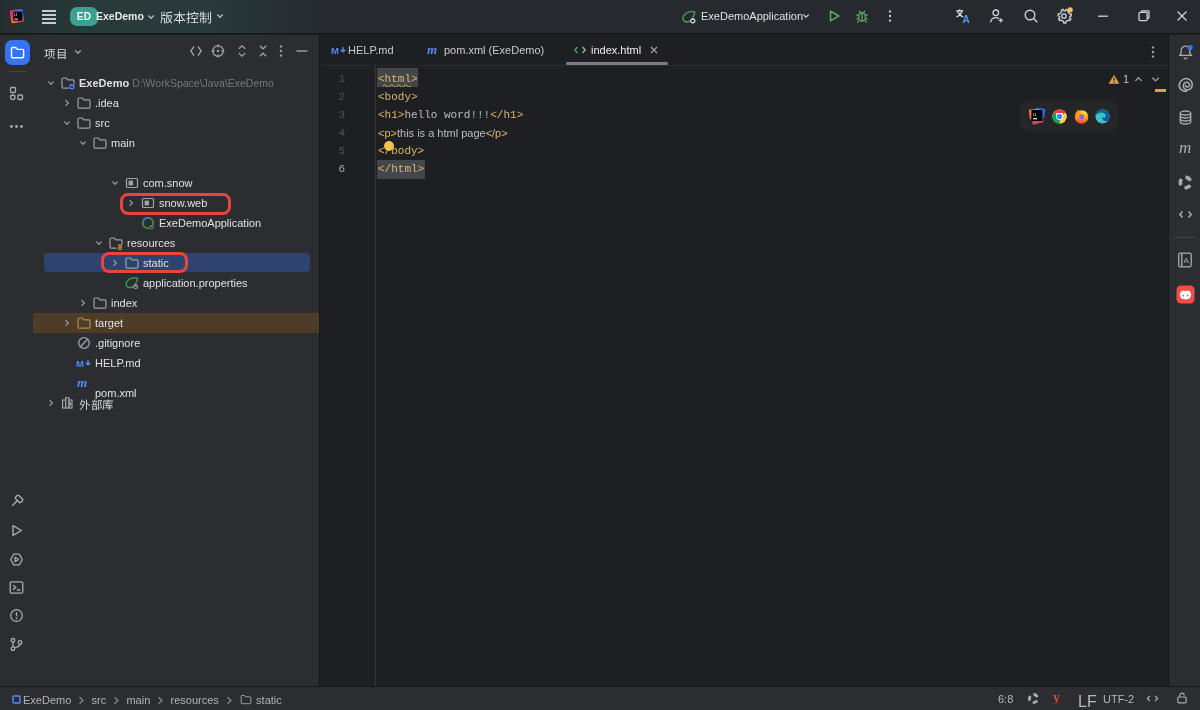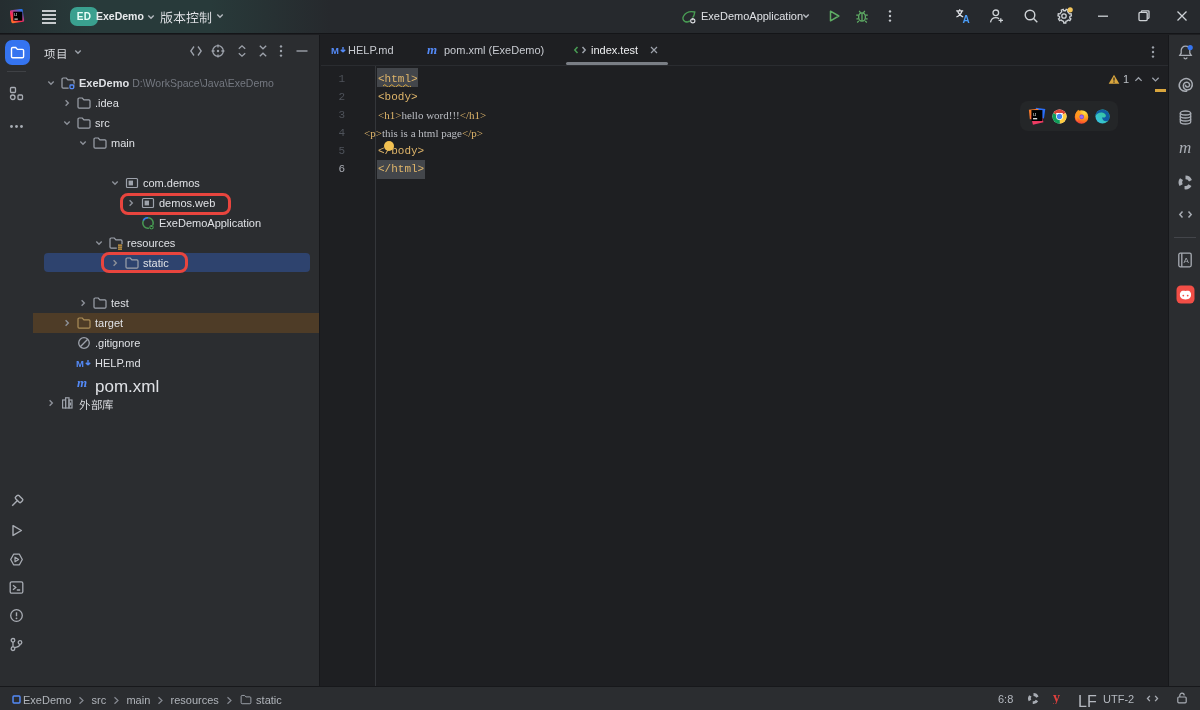--- a/index.html
+++ b/index.html
@@ -317,35 +317,35 @@
         <svg style="display:block" width="10" height="10" viewBox="0 0 10 10">
           <path d="M2.3 3.6 5 6.3l2.7-2.7" fill="none" stroke="#8d9199" stroke-width="1.4"></path>
         </svg>
       </span>
       <span style="position:absolute;left:91px;top:2px">
         <svg style="display:block" width="16" height="16" viewBox="0 0 16 16">
           <rect x="2.5" y="3.5" width="11" height="9" rx="1" fill="none" stroke="#9da2ab" stroke-width="1.2"></rect>
           <rect x="4.6" y="5.6" width="4.4" height="4.8" fill="#9da2ab"></rect>
         </svg>
       </span>
-      <span style="position:absolute;left:110px;top:3.5px;font-size:11px;color:#dfe1e5;white-space:nowrap">com.demos</span>
+      <span style="position:absolute;left:110px;top:3.5px;font-size:11px;color:#dfe1e5;white-space:nowrap">com.snow</span>
     </div>
     <div style="position:absolute;left:0;top:158px;width:287px;height:20px">
       <span style="position:absolute;left:93px;top:5px">
         <svg style="display:block" width="10" height="10" viewBox="0 0 10 10">
           <path d="M3.6 2.3 6.3 5 3.6 7.7" fill="none" stroke="#8d9199" stroke-width="1.4"></path>
         </svg>
       </span>
       <span style="position:absolute;left:107px;top:2px">
         <svg style="display:block" width="16" height="16" viewBox="0 0 16 16">
           <rect x="2.5" y="3.5" width="11" height="9" rx="1" fill="none" stroke="#9da2ab" stroke-width="1.2"></rect>
           <rect x="4.6" y="5.6" width="4.4" height="4.8" fill="#9da2ab"></rect>
         </svg>
       </span>
-      <span style="position:absolute;left:126px;top:3.5px;font-size:11px;color:#dfe1e5;white-space:nowrap">demos.web</span>
+      <span style="position:absolute;left:126px;top:3.5px;font-size:11px;color:#dfe1e5;white-space:nowrap">snow.web</span>
     </div>
     <div style="position:absolute;left:0;top:178px;width:287px;height:20px">
       <span style="position:absolute;left:107px;top:2px">
         <svg style="display:block" width="16" height="16" viewBox="0 0 16 16">
           <circle cx="8" cy="8" r="5.2" fill="none" stroke="#499c54" stroke-width="1.5"></circle>
           <path d="M3.2 5.5A5.2 5.2 0 0 1 8 2.8" fill="none" stroke="#3574f0" stroke-width="1.5"></path>
           <circle cx="11.5" cy="12.3" r="2.6" fill="#1e1f22"></circle>
           <circle cx="11.5" cy="12.3" r="1.7" fill="none" stroke="#499c54" stroke-width="1.2"></circle>
           <path d="M11.5 10.4v1.6" stroke="#499c54" stroke-width="1.2"></path>
         </svg>
@@ -375,32 +375,43 @@
           <path d="M3.6 2.3 6.3 5 3.6 7.7" fill="none" stroke="#8d9199" stroke-width="1.4"></path>
         </svg>
       </span>
       <span style="position:absolute;left:91px;top:2px">
         <svg style="display:block" width="16" height="16" viewBox="0 0 16 16">
           <path d="M2 4.2C2 3.5 2.5 3 3.2 3h3.1l1.6 1.8h5C13.5 4.8 14 5.3 14 6v6c0 .7-.5 1.2-1.2 1.2H3.2C2.5 13.2 2 12.7 2 12z" fill="none" stroke="#9da2ab" stroke-width="1.2"></path>
         </svg>
       </span>
       <span style="position:absolute;left:110px;top:3.5px;font-size:11px;color:#dfe1e5;white-space:nowrap">static</span>
     </div>
+    <div style="position:absolute;left:0;top:238px;width:287px;height:20px">
+      <span style="position:absolute;left:91px;top:2px">
+        <svg style="display:block" width="16" height="16" viewBox="0 0 16 16">
+          <path d="M13.5 3.2c-4.2-.9-8.6.4-10.6 3.6-1.4 2.2-.8 4.6 1.2 5.4 2.2.9 5-.1 6.6-2.2C12.4 7.8 13.3 5.5 13.5 3.2z" fill="none" stroke="#499c54" stroke-width="1.3"></path>
+          <circle cx="11.6" cy="11.7" r="2.6" fill="#2b2d30"></circle>
+          <circle cx="11.6" cy="11.7" r="1.8" fill="none" stroke="#9da2ab" stroke-width="1.2"></circle>
+          <path d="M11.6 9.6v1.7" stroke="#9da2ab" stroke-width="1.2"></path>
+        </svg>
+      </span>
+      <span style="position:absolute;left:110px;top:3.5px;font-size:11px;color:#dfe1e5;white-space:nowrap">application.properties</span>
+    </div>
     <div style="position:absolute;left:0;top:258px;width:287px;height:20px">
       <span style="position:absolute;left:45px;top:5px">
         <svg style="display:block" width="10" height="10" viewBox="0 0 10 10">
           <path d="M3.6 2.3 6.3 5 3.6 7.7" fill="none" stroke="#8d9199" stroke-width="1.4"></path>
         </svg>
       </span>
       <span style="position:absolute;left:59px;top:2px">
         <svg style="display:block" width="16" height="16" viewBox="0 0 16 16">
           <path d="M2 4.2C2 3.5 2.5 3 3.2 3h3.1l1.6 1.8h5C13.5 4.8 14 5.3 14 6v6c0 .7-.5 1.2-1.2 1.2H3.2C2.5 13.2 2 12.7 2 12z" fill="none" stroke="#9da2ab" stroke-width="1.2"></path>
         </svg>
       </span>
-      <span style="position:absolute;left:78px;top:3.5px;font-size:11px;color:#dfe1e5;white-space:nowrap">test</span>
+      <span style="position:absolute;left:78px;top:3.5px;font-size:11px;color:#dfe1e5;white-space:nowrap">index</span>
     </div>
     <div style="position:absolute;left:0;top:278px;width:287px;height:20px">
       <span style="position:absolute;left:29px;top:5px">
         <svg style="display:block" width="10" height="10" viewBox="0 0 10 10">
           <path d="M3.6 2.3 6.3 5 3.6 7.7" fill="none" stroke="#8d9199" stroke-width="1.4"></path>
         </svg>
       </span>
       <span style="position:absolute;left:43px;top:2px">
         <svg style="display:block" width="16" height="16" viewBox="0 0 16 16">
           <path d="M2 4.2C2 3.5 2.5 3 3.2 3h3.1l1.6 1.8h5C13.5 4.8 14 5.3 14 6v6c0 .7-.5 1.2-1.2 1.2H3.2C2.5 13.2 2 12.7 2 12z" fill="none" stroke="#ab8e59" stroke-width="1.2"></path>
@@ -425,21 +436,21 @@
         </svg>
       </span>
       <span style="position:absolute;left:62px;top:3.5px;font-size:11px;color:#dfe1e5;white-space:nowrap">HELP.md</span>
     </div>
     <div style="position:absolute;left:0;top:338px;width:287px;height:20px">
       <span style="position:absolute;left:43px;top:2px">
         <svg style="display:block" width="16" height="16" viewBox="0 0 16 16">
           <text x="1" y="12" font-family="Liberation Serif" font-style="italic" font-weight="bold" font-size="13" fill="#548af7">m</text>
         </svg>
       </span>
-      <span style="position:absolute;left:62px;top:4px;font-size:17px;color:#dfe1e5;white-space:nowrap">pom.xml</span>
+      <span style="position:absolute;left:62px;top:14px;font-size:11px;color:#dfe1e5;white-space:nowrap">pom.xml</span>
     </div>
     <div style="position:absolute;left:0;top:358px;width:287px;height:20px">
       <span style="position:absolute;left:13px;top:5px">
         <svg style="display:block" width="10" height="10" viewBox="0 0 10 10">
           <path d="M3.6 2.3 6.3 5 3.6 7.7" fill="none" stroke="#8d9199" stroke-width="1.4"></path>
         </svg>
       </span>
       <span style="position:absolute;left:27px;top:2px">
         <svg style="display:block" width="16" height="16" viewBox="0 0 16 16">
           <g fill="none" stroke="#9da2ab" stroke-width="1.2">
@@ -475,21 +486,21 @@
           <text x="1" y="12" font-family="Liberation Serif" font-style="italic" font-weight="bold" font-size="13" fill="#548af7">m</text>
         </svg>
       </div>
 <div style="position:absolute;left:123px;top:9px;font-size:11px;color:#c8cbd1">pom.xml (ExeDemo)</div>
 <div style="position:absolute;left:251px;top:7px">
         <svg style="display:block" width="16" height="16" viewBox="0 0 16 16">
           <path d="M5.5 5 2.8 8l2.7 3" fill="none" stroke="#499c54" stroke-width="1.5"></path>
           <path d="M10.5 5l2.7 3-2.7 3" fill="none" stroke="#9da2ab" stroke-width="1.5"></path>
         </svg>
       </div>
-<div style="position:absolute;left:270px;top:9px;font-size:11px;color:#eff0f2">index.test</div>
+<div style="position:absolute;left:270px;top:9px;font-size:11px;color:#eff0f2">index.html</div>
 <div style="position:absolute;left:327px;top:9px">
         <svg style="display:block" width="12" height="12" viewBox="0 0 12 12">
           <path d="M3 3 9 9M9 3 3 9" stroke="#9da2ab" stroke-width="1.2"></path>
         </svg>
       </div>
 <div style="position:absolute;left:245px;top:27px;width:102px;height:3px;background:#7a7e85;border-radius:2px"></div>
 <div style="position:absolute;left:824px;top:9px">
         <svg style="display:block" width="16" height="16" viewBox="0 0 16 16">
           <g fill="#9da2ab">
             <circle cx="8" cy="3.4" r="1.2"></circle>
@@ -500,23 +511,23 @@
       </div>
 </div>
     <div id="gutline"></div>
     <div style="position:absolute;left:55.5px;top:32.5px;width:41px;height:19px;background:#43464b"></div>
     <div style="position:absolute;left:55.5px;top:124.5px;width:48px;height:19px;background:#43464b"></div>
     <div style="position:absolute;left:0;top:36.5px;width:24px;text-align:right;font-size:11px;line-height:14px;color:#4e525a;font-family:'Liberation Mono',monospace">1</div>
     <div style="position:absolute;left:57px;top:36.5px;white-space:pre;font-family:'Liberation Mono',monospace;font-size:11px;line-height:14px"><span style="color:#dfb56a">&lt;html&gt;</span></div>
     <div style="position:absolute;left:0;top:54.6px;width:24px;text-align:right;font-size:11px;line-height:14px;color:#4e525a;font-family:'Liberation Mono',monospace">2</div>
     <div style="position:absolute;left:57px;top:54.6px;white-space:pre;font-family:'Liberation Mono',monospace;font-size:11px;line-height:14px"><span style="color:#dfb56a">&lt;body&gt;</span></div>
     <div style="position:absolute;left:0;top:72.7px;width:24px;text-align:right;font-size:11px;line-height:14px;color:#4e525a;font-family:'Liberation Mono',monospace">3</div>
-    <div style="position:absolute;left:57px;top:72.7px;white-space:pre;font-family:Liberation Serif, serif;font-size:11px;line-height:14px"><span style="color:#dfb56a">&lt;h1&gt;</span><span style="color:#bcbec4">hello word!!!</span><span style="color:#dfb56a">&lt;/h1&gt;</span></div>
+    <div style="position:absolute;left:57px;top:72.7px;white-space:pre;font-family:Liberation Mono, monospace;font-size:11px;line-height:14px"><span style="color:#dfb56a">&lt;h1&gt;</span><span style="color:#bcbec4">hello word!!!</span><span style="color:#dfb56a">&lt;/h1&gt;</span></div>
     <div style="position:absolute;left:0;top:90.80000000000001px;width:24px;text-align:right;font-size:11px;line-height:14px;color:#4e525a;font-family:'Liberation Mono',monospace">4</div>
-    <div style="position:absolute;left:43px;top:90.80000000000001px;white-space:pre;font-family:Liberation Serif, serif;font-size:11px;line-height:14px"><span style="color:#dfb56a">&lt;p&gt;</span><span style="color:#bcbec4">this is a html page</span><span style="color:#dfb56a">&lt;/p&gt;</span></div>
+    <div style="position:absolute;left:57px;top:90.80000000000001px;white-space:pre;font-family:Liberation Sans, sans-serif;font-size:11px;line-height:14px"><span style="color:#dfb56a">&lt;p&gt;</span><span style="color:#bcbec4">this is a html page</span><span style="color:#dfb56a">&lt;/p&gt;</span></div>
     <div style="position:absolute;left:0;top:108.9px;width:24px;text-align:right;font-size:11px;line-height:14px;color:#4e525a;font-family:'Liberation Mono',monospace">5</div>
     <div style="position:absolute;left:57px;top:108.9px;white-space:pre;font-family:'Liberation Mono',monospace;font-size:11px;line-height:14px"><span style="color:#dfb56a">&lt;/body&gt;</span></div>
     <div style="position:absolute;left:0;top:127.0px;width:24px;text-align:right;font-size:11px;line-height:14px;color:#a8abb3;font-family:'Liberation Mono',monospace">6</div>
     <div style="position:absolute;left:57px;top:127.0px;white-space:pre;font-family:'Liberation Mono',monospace;font-size:11px;line-height:14px"><span style="color:#dfb56a">&lt;/html&gt;</span></div>
     <svg style="position:absolute;left:61.5px;top:48px" width="28" height="4" viewBox="0 0 28 4">
       <path d="M0 3 q1.75-2.6 3.5 0 t3.5 0 t3.5 0 t3.5 0 t3.5 0 t3.5 0 t3.5 0 t3.5 0" fill="none" stroke="#d8a842" stroke-width="1"></path>
     </svg>
     <div style="position:absolute;left:63px;top:106px;width:10px;height:10px;border-radius:50%;background:#f2c151"></div>
 <div style="position:absolute;left:787px;top:39px">
       <svg style="display:block" width="12" height="10.5" viewBox="0 0 14 12">

